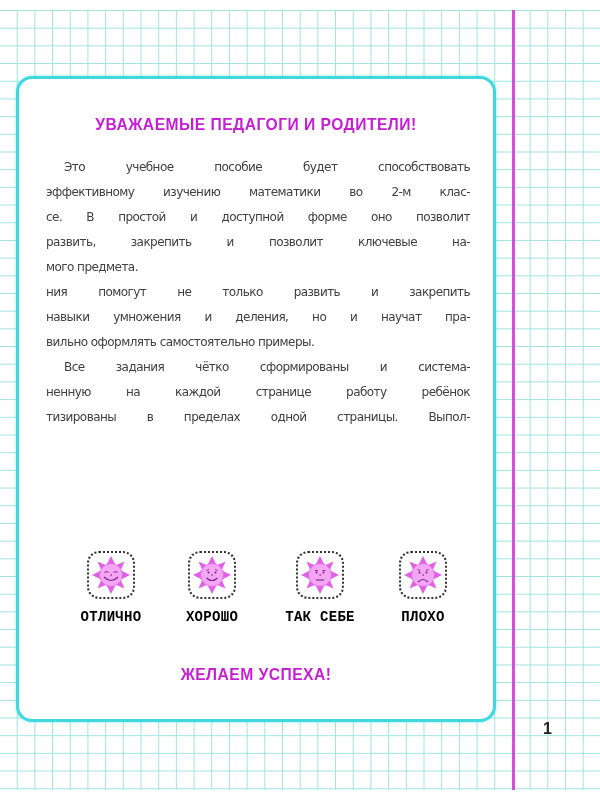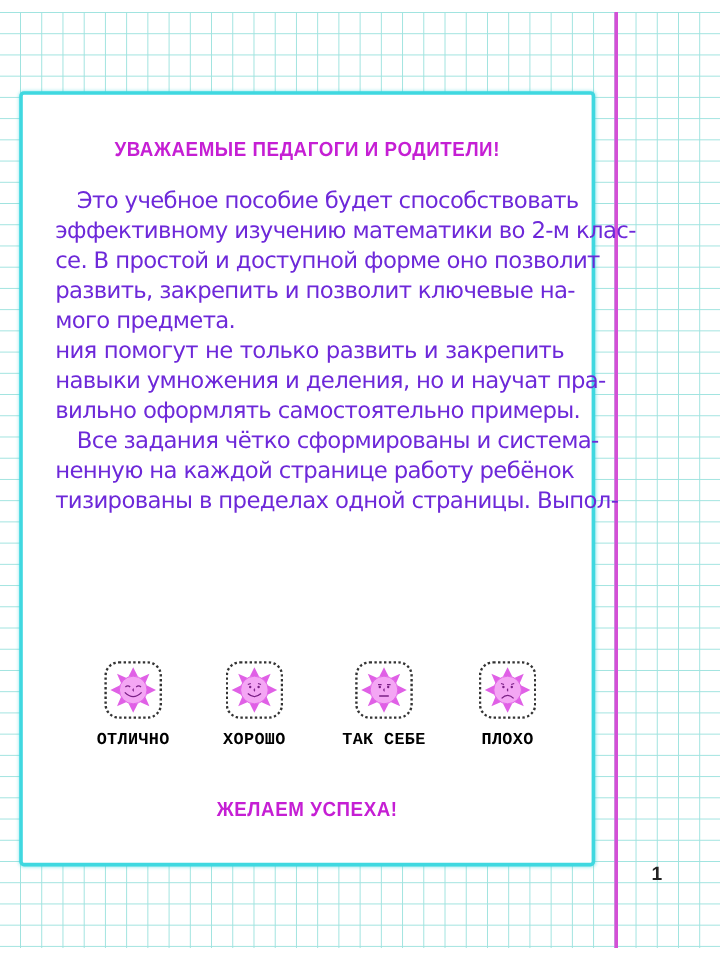--- a/index.html
+++ b/index.html
@@ -26,43 +26,43 @@
       left: 543px; top: 720px;
       font-size: 16px; font-weight: bold; color: #222;
       font-family: "Liberation Sans", sans-serif;
     }
 
     .card {
       position: absolute;
       left: 16px; top: 76px; width: 480px; height: 646px;
       background: #ffffff;
       border: 3px solid #3fd8e0;
-      border-radius: 4px;
+      border-radius: 16px;
       box-shadow: 0 0 3px rgba(63,216,224,0.6);
     }
 
     .heading {
       position: absolute;
       left: 0; right: 0; top: 36px;
       text-align: center;
       font-family: "Liberation Sans", sans-serif;
       font-weight: bold;
       font-size: 17px;
       color: #c51fd4;
       letter-spacing: 0.5px;
       transform: scaleX(0.92);
     }
 
     .body-text {
       position: absolute;
       left: 27px; top: 76px; width: 424px;
       font-family: "DejaVu Sans", sans-serif;
-      font-size: 19px;
+      font-size: 12px;
       line-height: 25px;
-      color: #6d28d9;
+      color: #404040;
     }
     .body-text .line {
       display: block;
       white-space: nowrap;
       text-align: justify;
       text-align-last: justify;
     }
     .body-text .line.last { text-align-last: left; }
     .body-text .line.indent { padding-left: 18px; }
     .body-text .line span { letter-spacing: -0.55px; }

